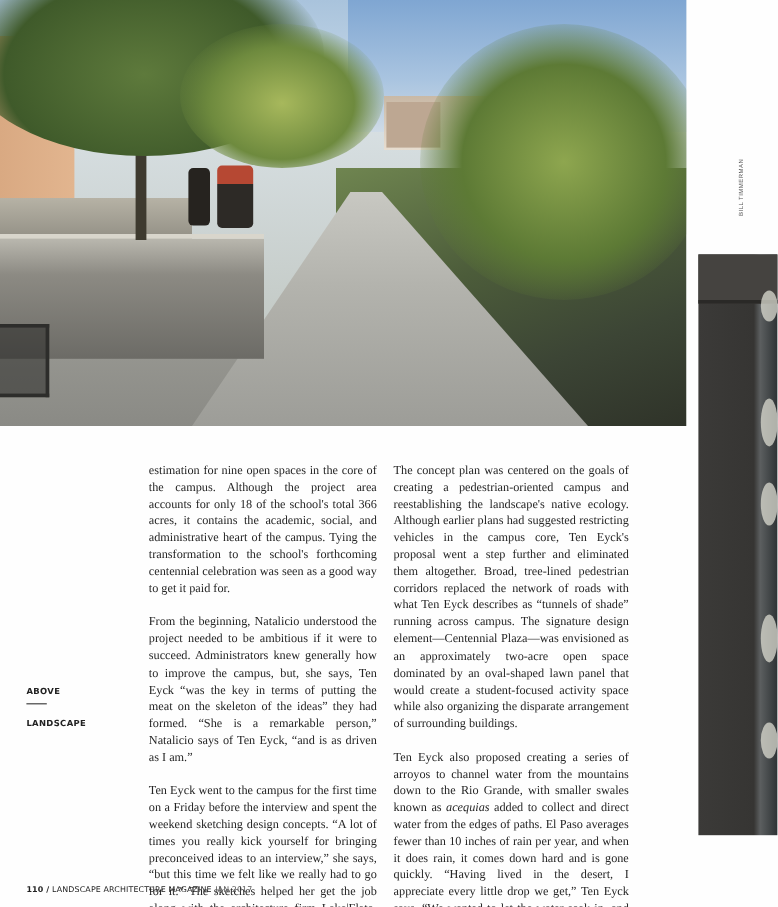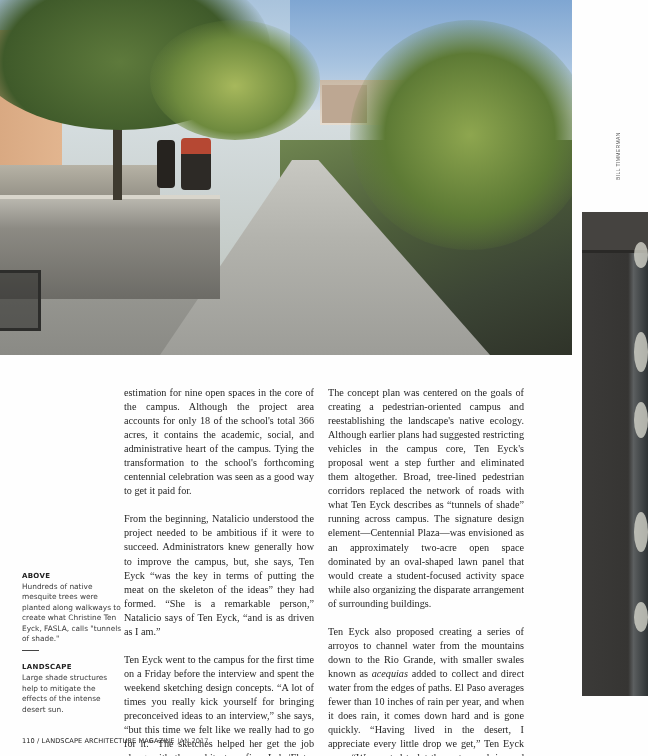--- a/index.html
+++ b/index.html
@@ -63,21 +63,21 @@
   
   .col { position:absolute; top:386px; font-size:10.2px; line-height:14.05px; text-align:justify; color:#252525; }
   .col p { margin:0 0 14px 0; hyphens:auto; }
   .col1 { left:124px; width:190px; }
   .col2 { left:328px; width:196px; }
   .col2 em { font-style: italic; font-family: Liberation Serif, serif; }
 
   .footer {
     position:absolute; left:22px; top:737px; font-family:"DejaVu Sans", sans-serif; font-size:6.6px; color:#222; letter-spacing:0.1px;
   }
-  .footer .f-page { font-weight:normal; }
+  .footer .f-page { font-weight:bold; }
   .footer .f-mag { font-weight:normal; }
   .footer .f-date { font-weight:normal; color:#555; margin-left:3px; }
 </style>
 </head>
 <body>
 
 <div class="photo-main">
   <div class="sky"></div>
   <div class="building b1 building"></div>
   <div class="building b2"></div>
@@ -102,24 +102,22 @@
   <div class="cap"></div>
   <div class="spot" style="top:30px;height:26px;"></div>
   <div class="spot" style="top:120px;height:40px;"></div>
   <div class="spot" style="top:190px;height:36px;"></div>
   <div class="spot" style="top:300px;height:40px;"></div>
   <div class="spot" style="top:390px;height:30px;"></div>
 </div>
 
 <div class="captions">
   <p class="cap-head">ABOVE</p>
-  <p class="cap-body">Hundreds of native mesquite trees were planted along walkways to create what Christine Ten Eyck, FASLA, calls "tunnels of shade."</p>
   <div class="cap-rule"></div>
   <p class="cap-head">LANDSCAPE</p>
-  <p class="cap-body">Large shade structures help to mitigate the effects of the intense desert sun.</p>
 </div>
 
 <div class="col col1">
   <p>estimation for nine open spaces in the core of the campus. Although the project area accounts for only 18 of the school's total 366 acres, it contains the academic, social, and administrative heart of the campus. Tying the transformation to the school's forthcoming centennial celebration was seen as a good way to get it paid for.</p>
   <p>From the beginning, Natalicio understood the project needed to be ambitious if it were to succeed. Administrators knew generally how to improve the campus, but, she says, Ten Eyck “was the key in terms of putting the meat on the skeleton of the ideas” they had formed. “She is a remarkable person,” Natalicio says of Ten Eyck, “and is as driven as I am.”</p>
   <p>Ten Eyck went to the campus for the first time on a Friday before the interview and spent the weekend sketching design concepts. “A lot of times you really kick yourself for bringing preconceived ideas to an interview,” she says, “but this time we felt like we really had to go for it.” The sketches helped her get the job along with the architecture firm Lake|Flato, with which she had teamed on this and other projects. They also look remarkably similar to what was eventually built.</p>
 </div>
 
 <div class="col col2">
   <p>The concept plan was centered on the goals of creating a pedestrian-oriented campus and reestablishing the landscape's native ecology. Although earlier plans had suggested restricting vehicles in the campus core, Ten Eyck's proposal went a step further and eliminated them altogether. Broad, tree-lined pedestrian corridors replaced the network of roads with what Ten Eyck describes as “tunnels of shade” running across campus. The signature design element—Centennial Plaza—was envisioned as an approximately two-acre open space dominated by an oval-shaped lawn panel that would create a student-focused activity space while also organizing the disparate arrangement of surrounding buildings.</p>

